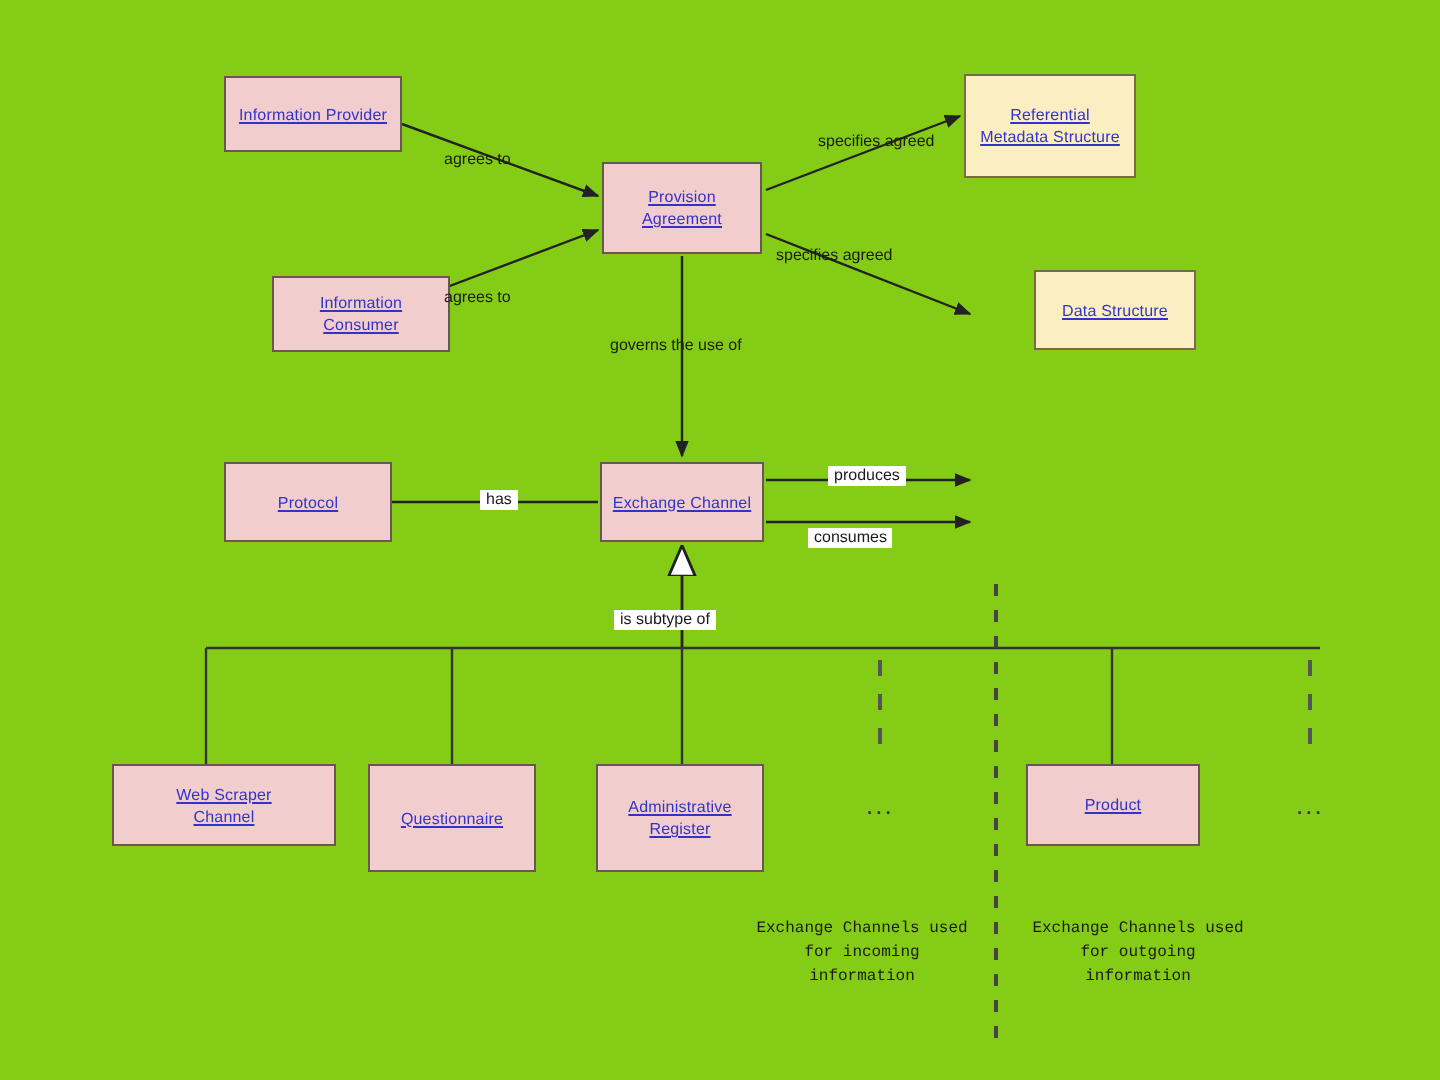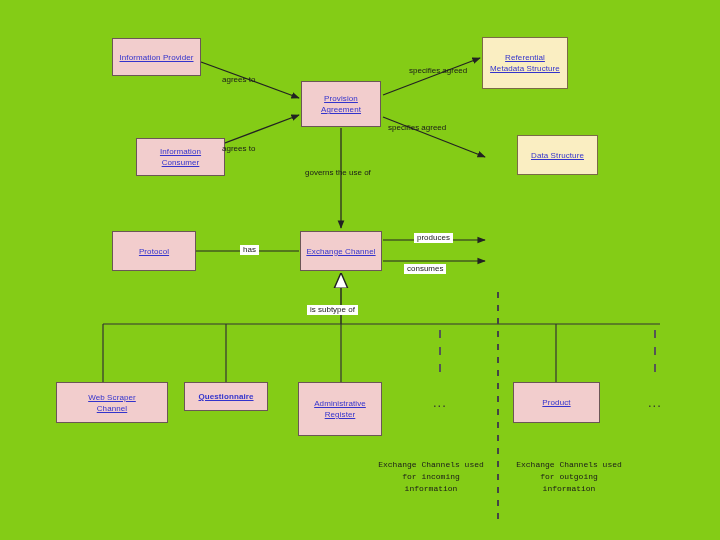--- a/index.html
+++ b/index.html
@@ -148,21 +148,21 @@
 
   <div class="node pink" style="left:300px; top:231px; width:82px; height:40px;justify-content:center;">
     <span class="node-label">Exchange Channel</span>
   </div>
 
 
   <div class="node pink" style="left:56px; top:382px; width:112px; height:41px;">
     <span class="node-label">Web Scraper<br>Channel</span>
   </div>
 
-  <div class="node pink" style="left:184px; top:382px; width:84px; height:29px;font-weight:bold;">
+  <div class="node pink" style="left:184px; top:382px; width:84px; height:54px;">
     <span class="node-label">Questionnaire</span>
   </div>
 
   <div class="node pink" style="left:298px; top:382px; width:84px; height:54px;">
     <span class="node-label">Administrative<br>Register</span>
   </div>
 
   <div class="node pink" style="left:513px; top:382px; width:87px; height:41px;">
     <span class="node-label">Product</span>
   </div>

